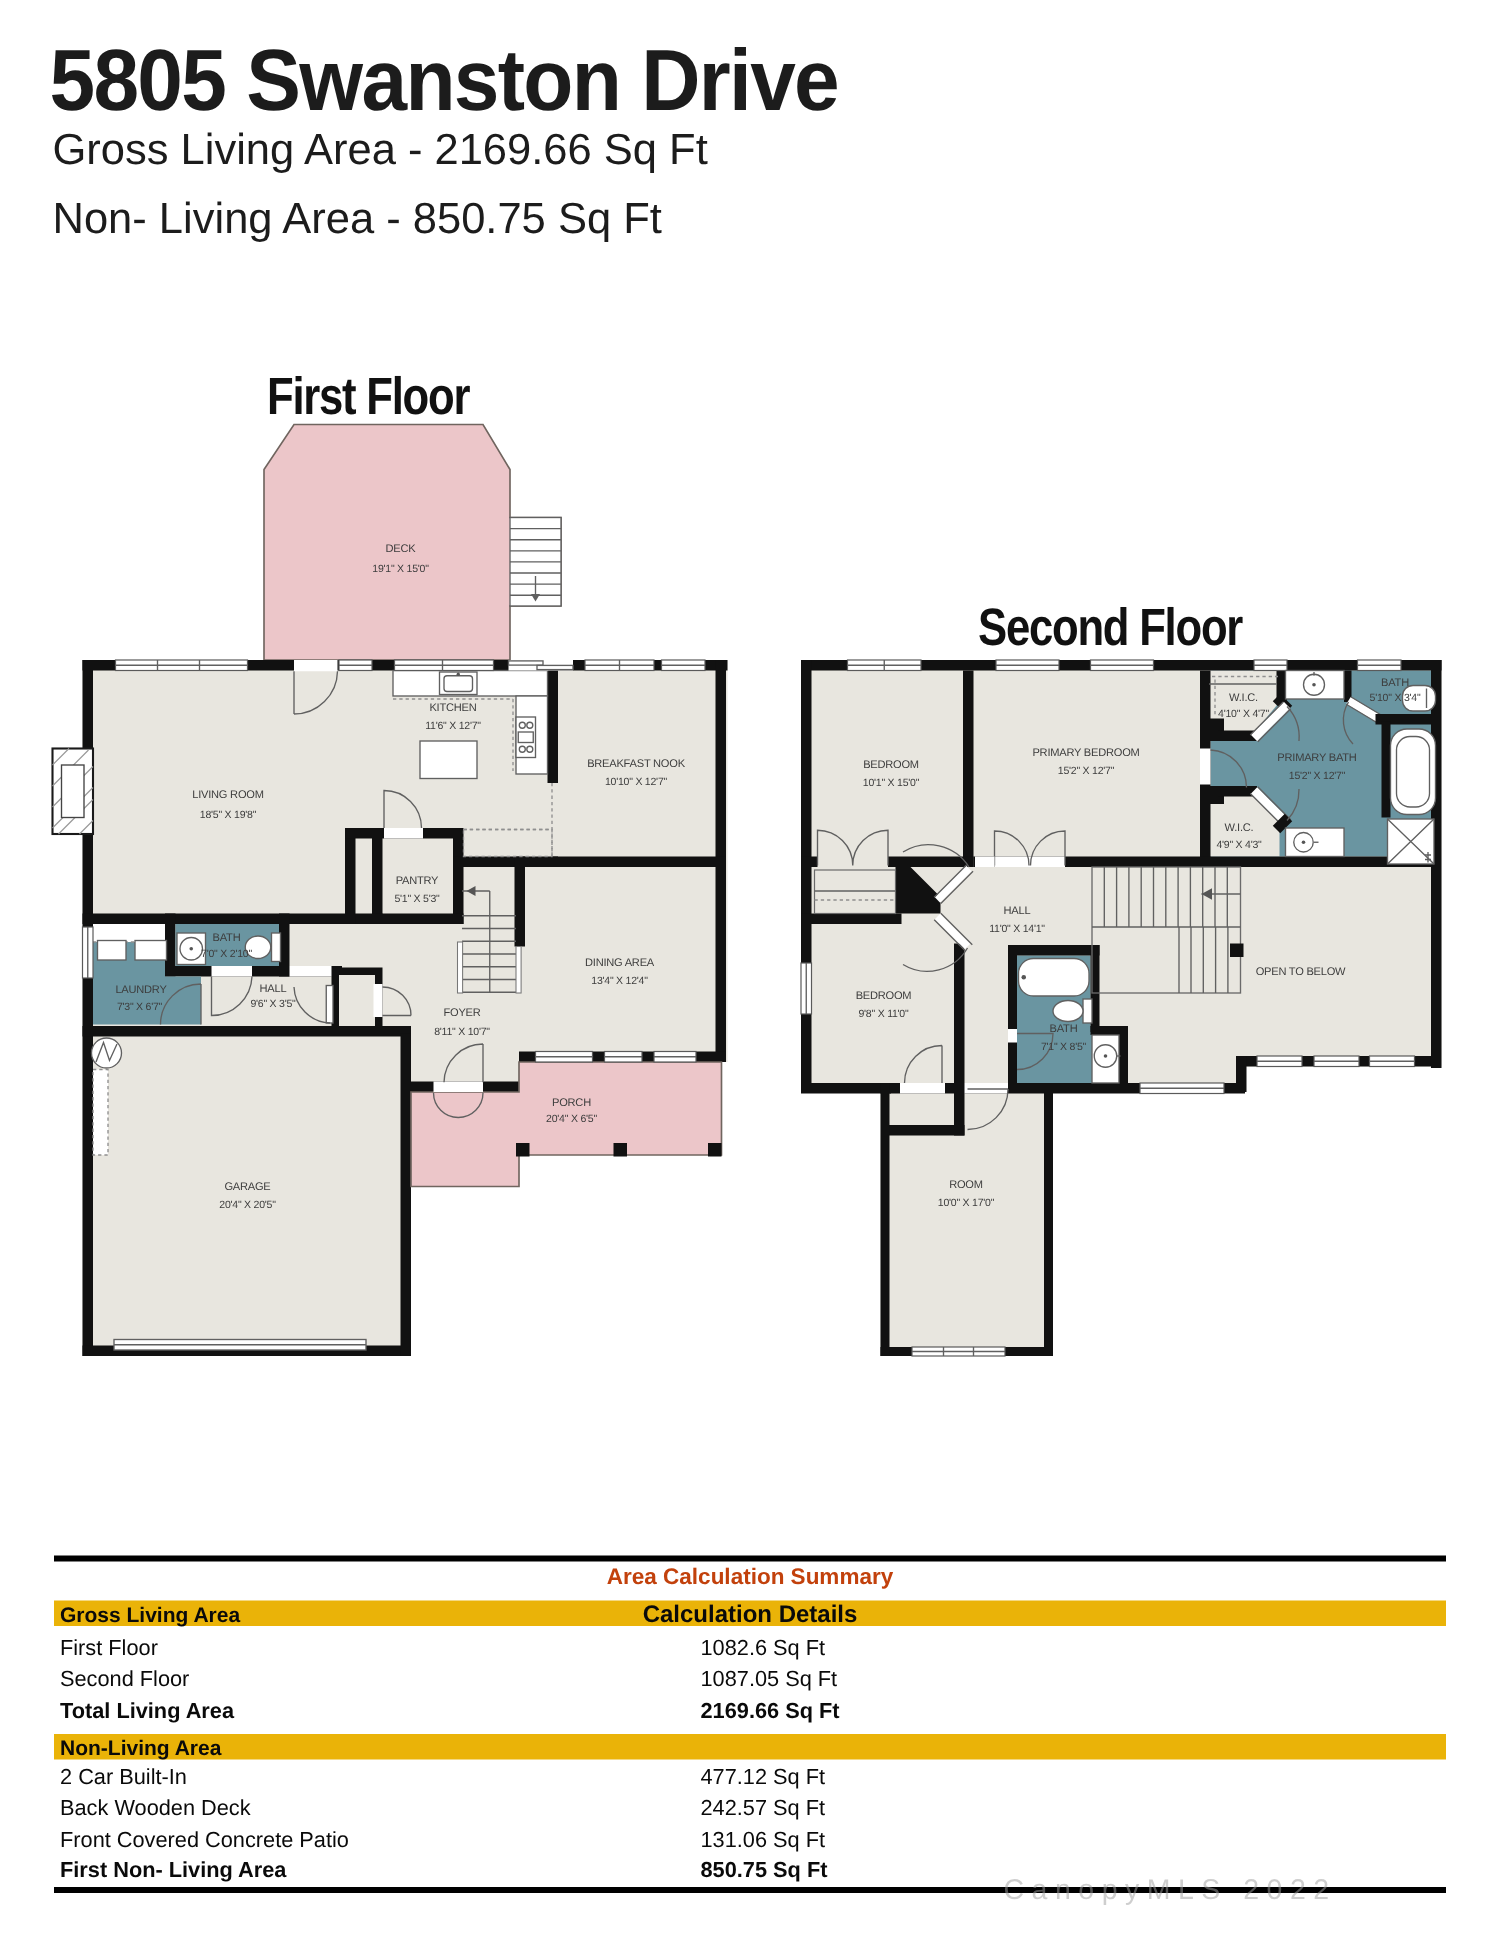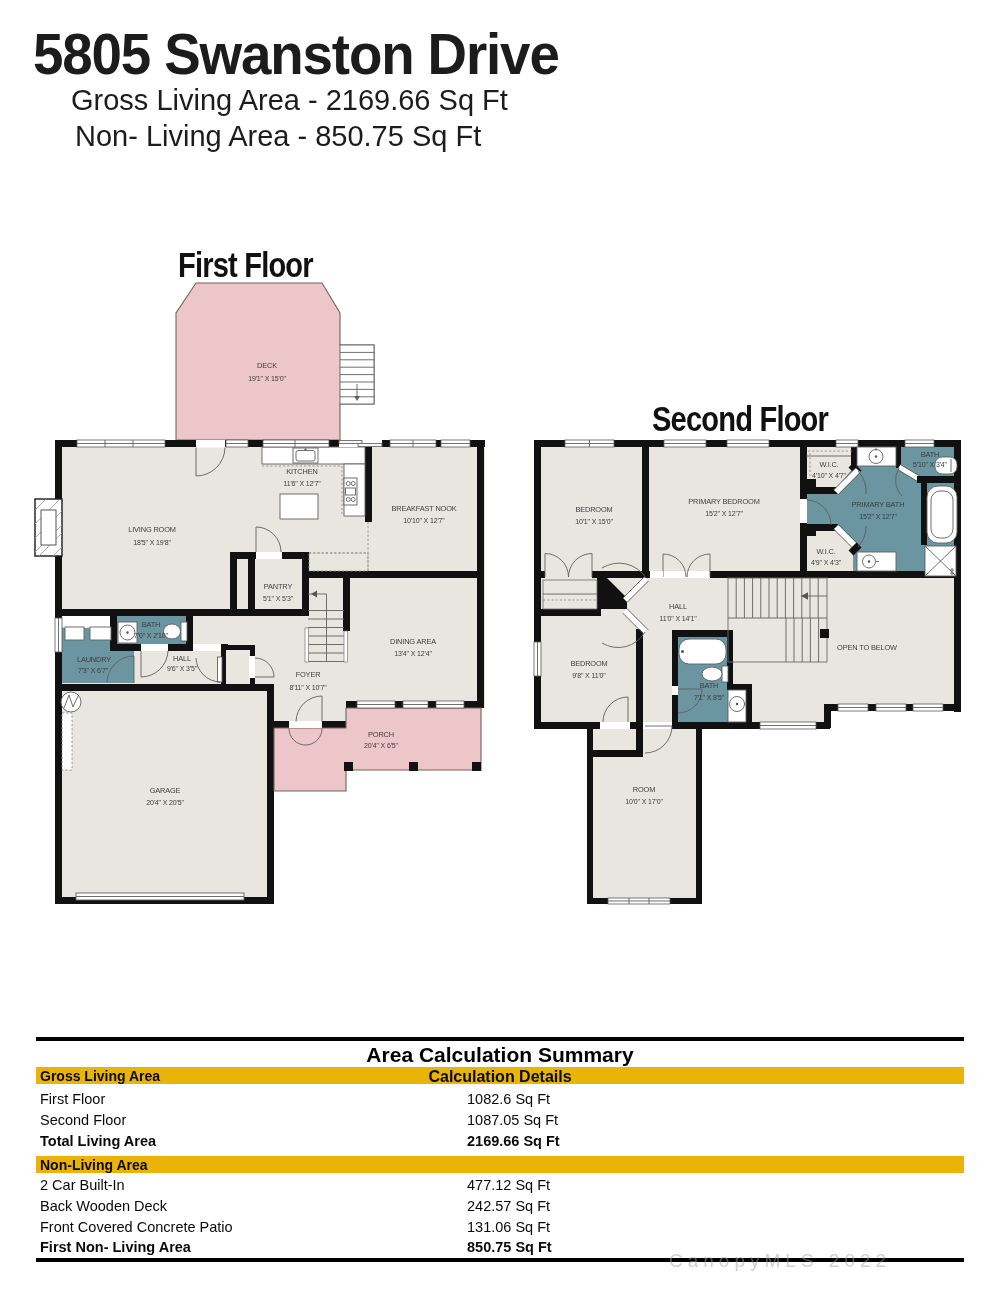--- a/index.html
+++ b/index.html
@@ -4,38 +4,38 @@
 <style>
   html,body{margin:0;padding:0;background:#fff;}
   body{width:1000px;height:1294px;position:relative;font-family:"Liberation Sans",sans-serif;}
   .abs{position:absolute;}
   .title{left:33px;top:20px;font-size:58px;font-weight:bold;color:#1c1c1c;letter-spacing:-1.2px;transform:scaleX(0.943);transform-origin:left top;}
   .sub{left:35px;font-size:29px;color:#1c1c1c;}
   .fhead{font-size:35px;font-weight:bold;color:#111;letter-spacing:-1px;transform:scaleX(0.832);transform-origin:left top;}
   svg{position:absolute;left:0;top:0;}
   .tblwrap{left:36px;top:1037px;width:928px;}
   .thick{position:absolute;left:0;width:928px;background:#000;}
-  .tbltitle{position:absolute;left:0;top:6px;width:928px;text-align:center;font-size:21px;font-weight:bold;color:#000000;}
+  .tbltitle{position:absolute;left:0;top:6px;width:928px;text-align:center;font-size:15px;font-weight:bold;color:#c2410c;}
   .band{position:absolute;left:0;width:928px;height:17px;background:#eab308;}
   .band .l{position:absolute;left:4px;top:1px;font-size:14px;font-weight:bold;color:#0a0a0a;}
   .band .c{position:absolute;left:0;top:1px;width:928px;text-align:center;font-size:16px;font-weight:bold;color:#0a0a0a;}
   .row{position:absolute;font-size:14.5px;color:#0a0a0a;}
   .row .rlab{position:absolute;left:4px;top:0;white-space:nowrap;}
   .row .val{position:absolute;left:431px;top:0;white-space:nowrap;}
   .b{font-weight:bold;}
   .wm{color:#9f9f9f;font-size:19px;letter-spacing:5px;opacity:.5;}
 </style>
 </head>
 <body>
 
 <div class="abs title">5805 Swanston Drive</div>
 
-<div class="abs sub" style="top:84px;margin-left:36px;">Gross Living Area - 2169.66 Sq Ft</div>
-
-<div class="abs sub" style="top:120px;margin-left:40px;">Non- Living Area - 850.75 Sq Ft</div>
+<div class="abs sub" style="top:84px;">Gross Living Area - 2169.66 Sq Ft</div>
+
+<div class="abs sub" style="top:130px;">Non- Living Area - 850.75 Sq Ft</div>
 
 <div class="abs fhead" style="left:178px;top:245px;">First Floor</div>
 
 <div class="abs fhead" style="left:652px;top:399px;">Second Floor</div>
 
 <div class="abs tblwrap">
   <div class="thick" style="top:0;height:4px;"></div>
   <div class="tbltitle">Area Calculation Summary</div>
 
   <div class="band" style="top:30px;">

